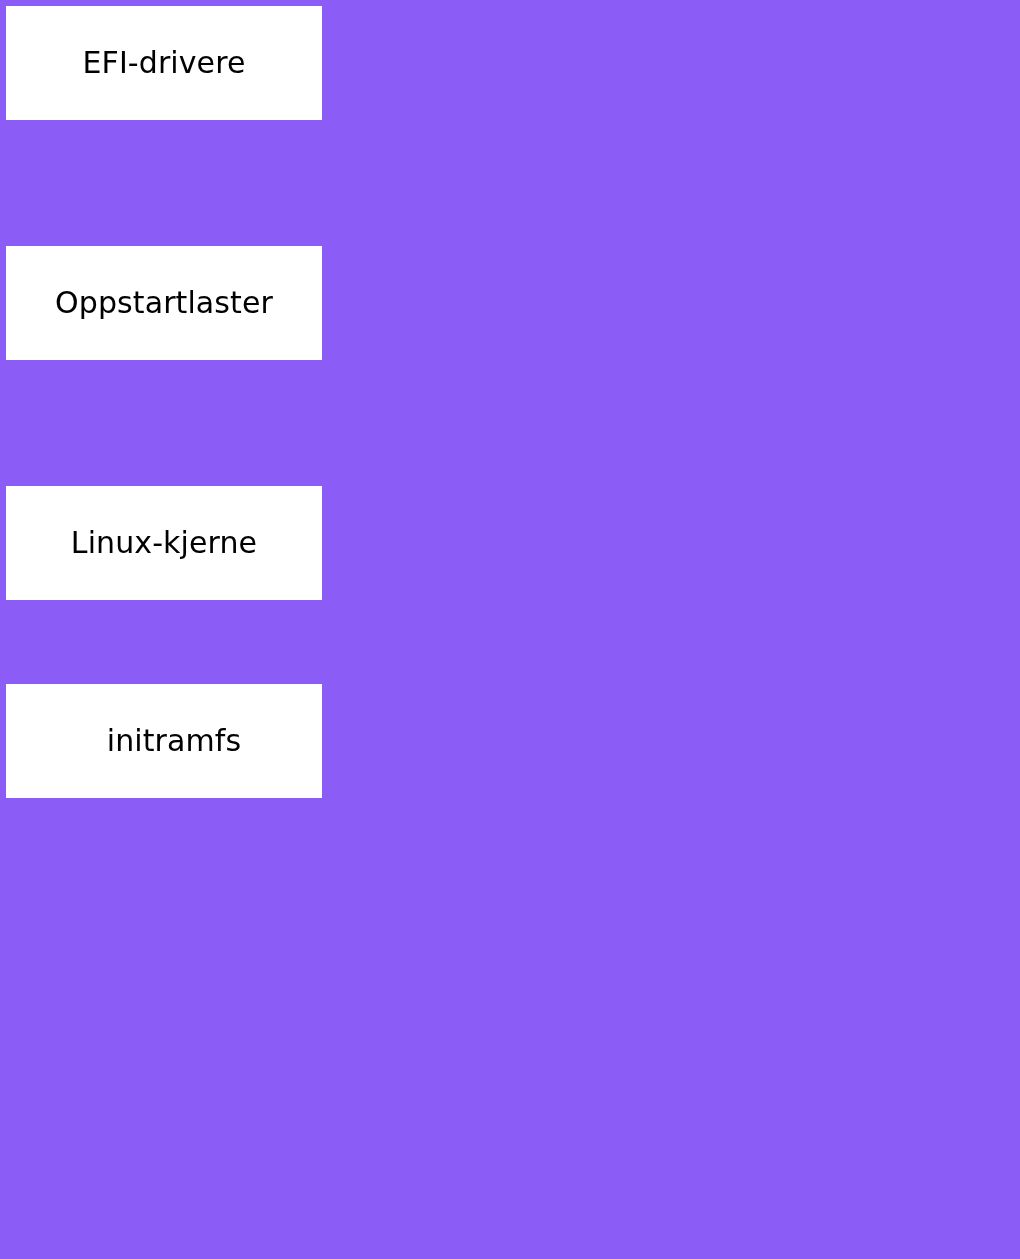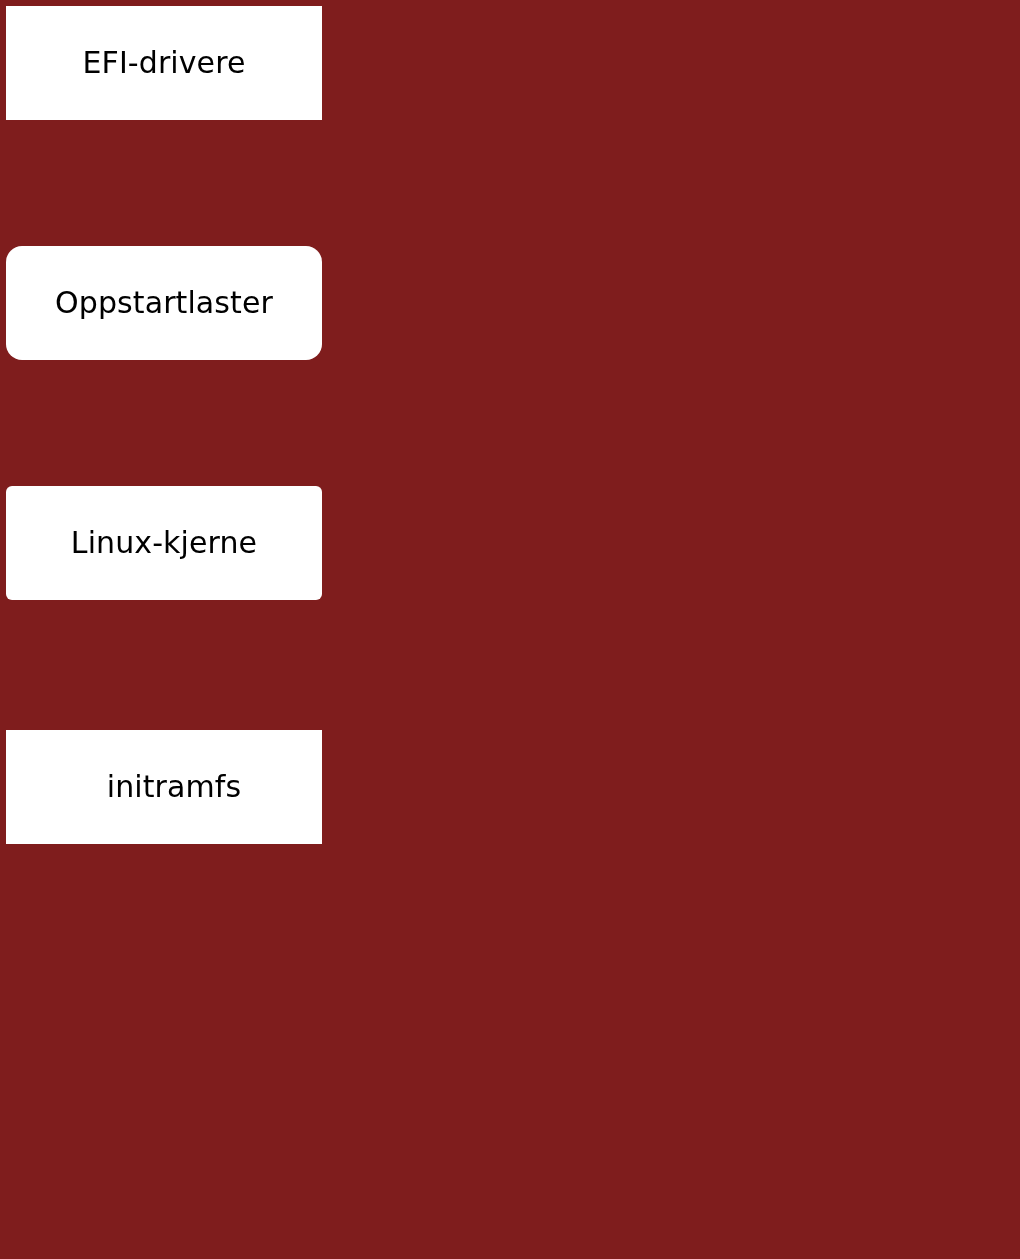--- a/index.html
+++ b/index.html
@@ -5,21 +5,21 @@
 <style>
   html, body {
     margin: 0;
     padding: 0;
     background: #000000;
   }
   #canvas {
     position: relative;
     width: 1020px;
     height: 1259px;
-    background: #7f1d1d;
+    background: #8b5cf6;
     overflow: hidden;
     font-family: "DejaVu Sans", "Liberation Sans", sans-serif;
   }
   .stage-box {
     position: absolute;
     left: 6px;
     width: 316px;
     height: 114px;
     background: #ffffff;
     color: #000000;
@@ -31,23 +31,23 @@
   .stage-label {
     font-size: 30px;
     line-height: 1;
     font-weight: 400;
     color: #000000;
     letter-spacing: 0.1px;
     text-align: center;
     white-space: nowrap;
   }
   .stage-1 { top: 6px; }
-  .stage-2 { top: 246px; border-radius: 16px; }
-  .stage-3 { top: 486px; border-radius: 6px; }
-  .stage-4 { top: 730px; padding-left: 20px; }
+  .stage-2 { top: 246px; }
+  .stage-3 { top: 486px; }
+  .stage-4 { top: 684px; padding-left: 20px; }
   .stage-5 { top: 966px; }
 </style>
 </head>
 <body>
 
 <div id="canvas">
 
   <div class="stage-box stage-1">
     <span class="stage-label">EFI-drivere</span>
   </div>

